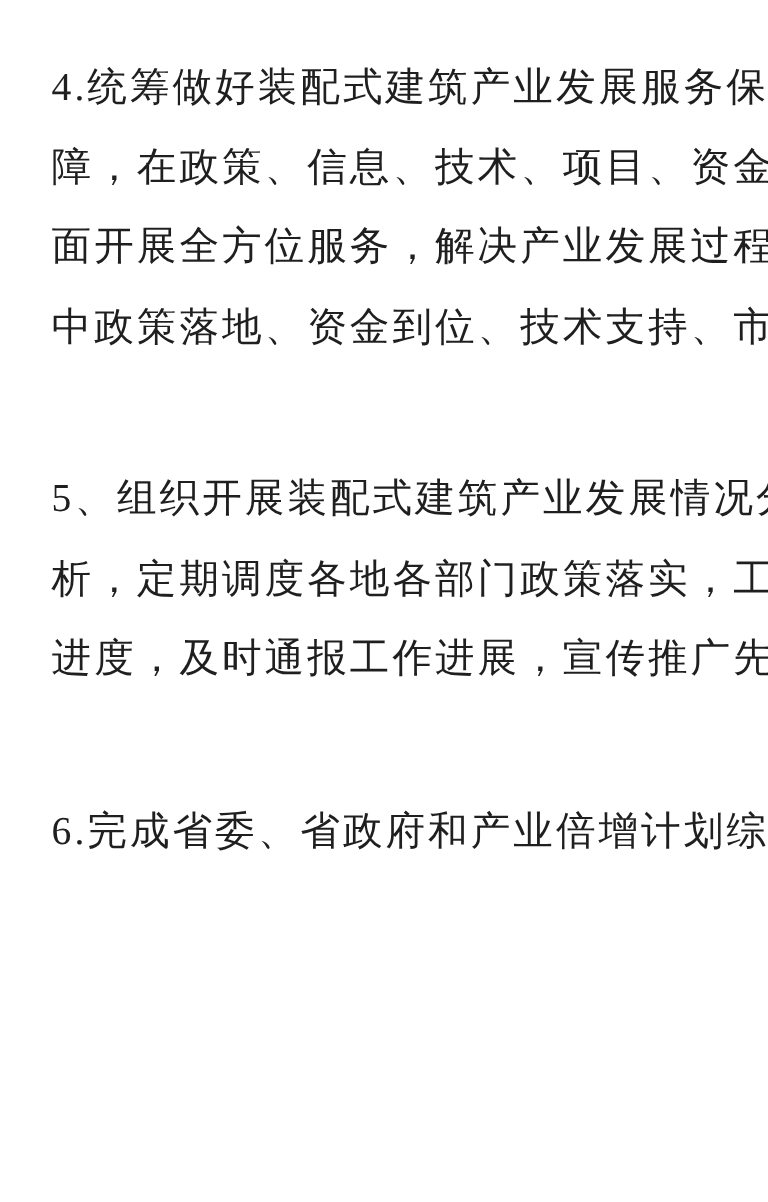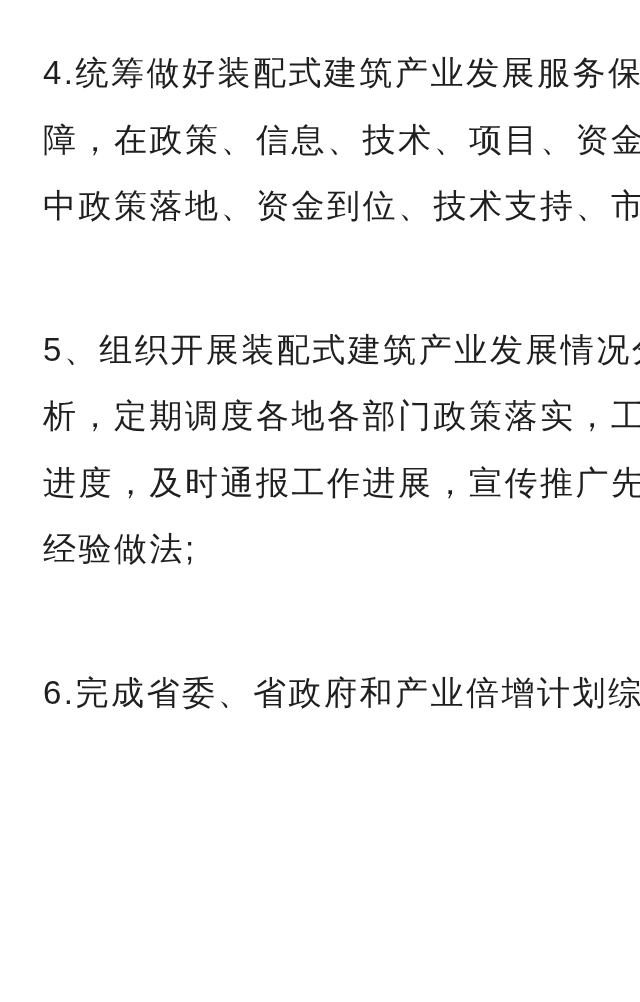--- a/index.html
+++ b/index.html
@@ -12,21 +12,21 @@
     background: #ffffff;
     overflow: hidden;
   }
   .page {
     box-sizing: border-box;
     width: 640px;
     height: 896px;
     padding: 40px 56px 0 43px;
     background: #ffffff;
     color: #1f1f1f;
-    font-family: Liberation Sans, sans-serif;
+    font-family: Liberation Serif, serif;
   }
   .paragraph {
     margin: 0 0 77px 0;
   }
   .paragraph:last-child {
     margin-bottom: 0;
   }
   .line {
     font-size: 33px;
     line-height: 66.5px;
@@ -36,27 +36,27 @@
   }
 </style>
 </head>
 <body style="background: rgb(255, 255, 255);">
 
 <div class="page" style="background: rgb(255, 255, 255); color: rgb(31, 31, 31);">
 
   <div class="paragraph">
     <div class="line">4.统筹做好装配式建筑产业发展服务保</div>
     <div class="line">障，在政策、信息、技术、项目、资金等方</div>
+    <div class="line">面开展全方位服务，解决产业发展过程</div>
     <div class="line">中政策落地、资金到位、技术支持、市场</div>
   </div>
 
   <div class="paragraph">
     <div class="line">5、组织开展装配式建筑产业发展情况分</div>
     <div class="line">析，定期调度各地各部门政策落实，工作</div>
     <div class="line">进度，及时通报工作进展，宣传推广先进</div>
-    <div class="line">经验做法;</div>
   </div>
 
   <div class="paragraph">
     <div class="line">6.完成省委、省政府和产业倍增计划综合</div>
   </div>
 
 </div>
 
 </body></html>

